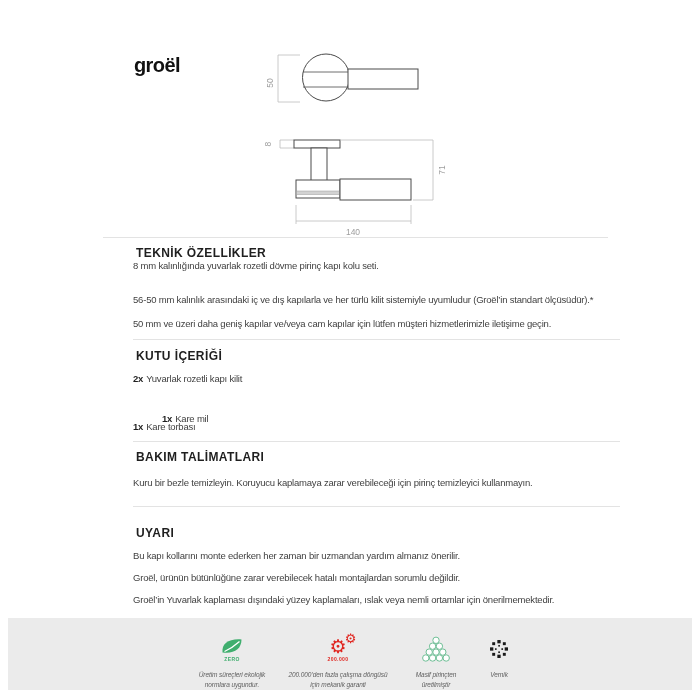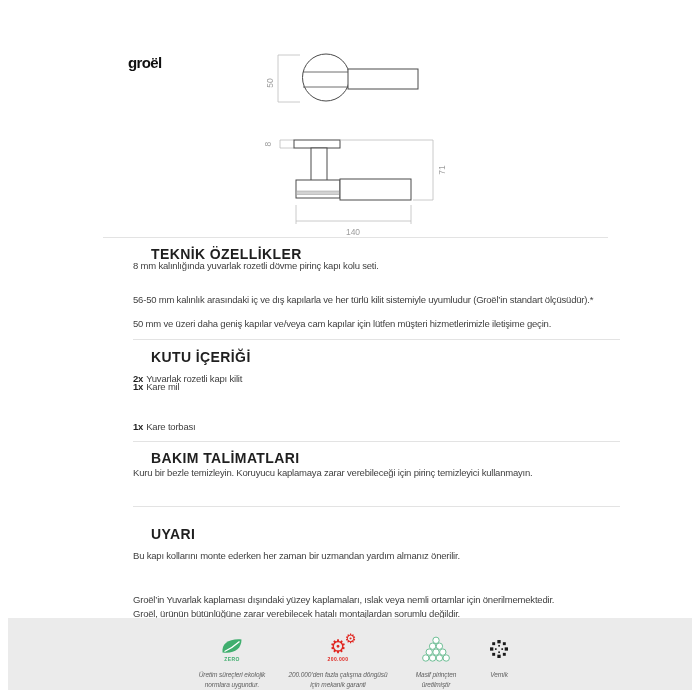--- a/index.html
+++ b/index.html
@@ -1,32 +1,32 @@
 <!DOCTYPE html>
 <html><head>
 <meta charset="utf-8">
 <style>
   html,body{margin:0;padding:0;}
   body{
     width:700px;height:700px;position:relative;background:#ffffff;
     font-family:"Liberation Sans", sans-serif;color:#3d3d3d;overflow:hidden;
   }
   .logo{
-    position:absolute;left:128px;top:54px;font-size:15px;font-weight:bold;
+    position:absolute;left:134px;top:54px;font-size:20px;font-weight:bold;
     letter-spacing:-0.6px;color:#111;
   }
   .drawing{position:absolute;left:253px;top:45px;}
   .part{fill:#ffffff;stroke:#4a4a4a;stroke-width:1;}
   .thinline{stroke:#4a4a4a;stroke-width:0.8;fill:none;}
   .dim{stroke:#bdbdbd;stroke-width:0.8;fill:none;}
   .dimtext{fill:#9e9e9e;font-size:8.5px;font-family:"Liberation Sans",sans-serif;}
   .stripe{fill:#d2d2d2;stroke:#9a9a9a;stroke-width:0.5;}
   .hrule{position:absolute;height:1px;background:#e3e3e3;}
   .heading{
-    position:absolute;left:151px;font-size:14px;font-weight:bold;color:#1f1f1f;
+    position:absolute;left:136px;font-size:12px;font-weight:bold;color:#1f1f1f;
     letter-spacing:0.4px;white-space:nowrap;
   }
   .para{
     position:absolute;left:133px;font-size:9.5px;letter-spacing:-0.2px;
     color:#3f3f3f;white-space:nowrap;
   }
   .qty{font-weight:bold;color:#1f1f1f;margin-right:3px;}
   .footer{
     position:absolute;left:8px;top:618px;width:684px;height:72px;background:#ebebeb;
   }
@@ -104,37 +104,37 @@
 <div class="para" style="top:260px;">8 mm kalınlığında yuvarlak rozetli dövme pirinç kapı kolu seti.</div>
 <div class="para" style="top:294px;">56-50 mm kalınlık arasındaki iç ve dış kapılarla ve her türlü kilit sistemiyle uyumludur (Groël’in standart ölçüsüdür).*</div>
 <div class="para" style="top:318px;">50 mm ve üzeri daha geniş kapılar ve/veya cam kapılar için lütfen müşteri hizmetlerimizle iletişime geçin.</div>
 
 <div class="hrule" style="left:133px;top:339px;width:487px;"></div>
 
 <div class="heading" style="top:349px;text-align:center;">KUTU İÇERİĞİ</div>
 <div class="para" style="top:373px;">
   <span class="qty">2x</span><span>Yuvarlak rozetli kapı kilit</span>
 </div>
-<div class="para" style="top:381px;">
+<div class="para" style="top:413px;margin-left:29px;">
   <span class="qty">1x</span><span>Kare mil</span>
 </div>
 <div class="para" style="top:421px;">
   <span class="qty">1x</span><span>Kare torbası</span>
 </div>
 
 <div class="hrule" style="left:133px;top:441px;width:487px;"></div>
 
 <div class="heading" style="top:450px;">BAKIM TALİMATLARI</div>
-<div class="para" style="top:467px;">Kuru bir bezle temizleyin. Koruyucu kaplamaya zarar verebileceği için pirinç temizleyici kullanmayın.</div>
+<div class="para" style="top:477px;">Kuru bir bezle temizleyin. Koruyucu kaplamaya zarar verebileceği için pirinç temizleyici kullanmayın.</div>
 
 <div class="hrule" style="left:133px;top:506px;width:487px;"></div>
 
 <div class="heading" style="top:526px;">UYARI</div>
 <div class="para" style="top:550px;">Bu kapı kollarını monte ederken her zaman bir uzmandan yardım almanız önerilir.</div>
-<div class="para" style="top:572px;margin-top:36px;">Groël, ürünün bütünlüğüne zarar verebilecek hatalı montajlardan sorumlu değildir.</div>
+<div class="para" style="top:572px;">Groël, ürünün bütünlüğüne zarar verebilecek hatalı montajlardan sorumlu değildir.</div>
 <div class="para" style="top:594px;">Groël’in Yuvarlak kaplaması dışındaki yüzey kaplamaları, ıslak veya nemli ortamlar için önerilmemektedir.</div>
 
 <div class="footer">
 
   <div class="badge b1">
     <div class="iconbox">
       <svg width="24" height="19" viewBox="0 0 24 19">
         <path d="M2.5,15.5 C1.5,6.5 9,1.5 21.5,2.5 C21.5,12 14,17 2.5,15.5 Z" fill="#3fae6e"></path>
         <path d="M4.5,14.5 C9,12.5 15,8.5 19.5,4.5" stroke="#ffffff" stroke-width="1.3" fill="none"></path>
       </svg>

